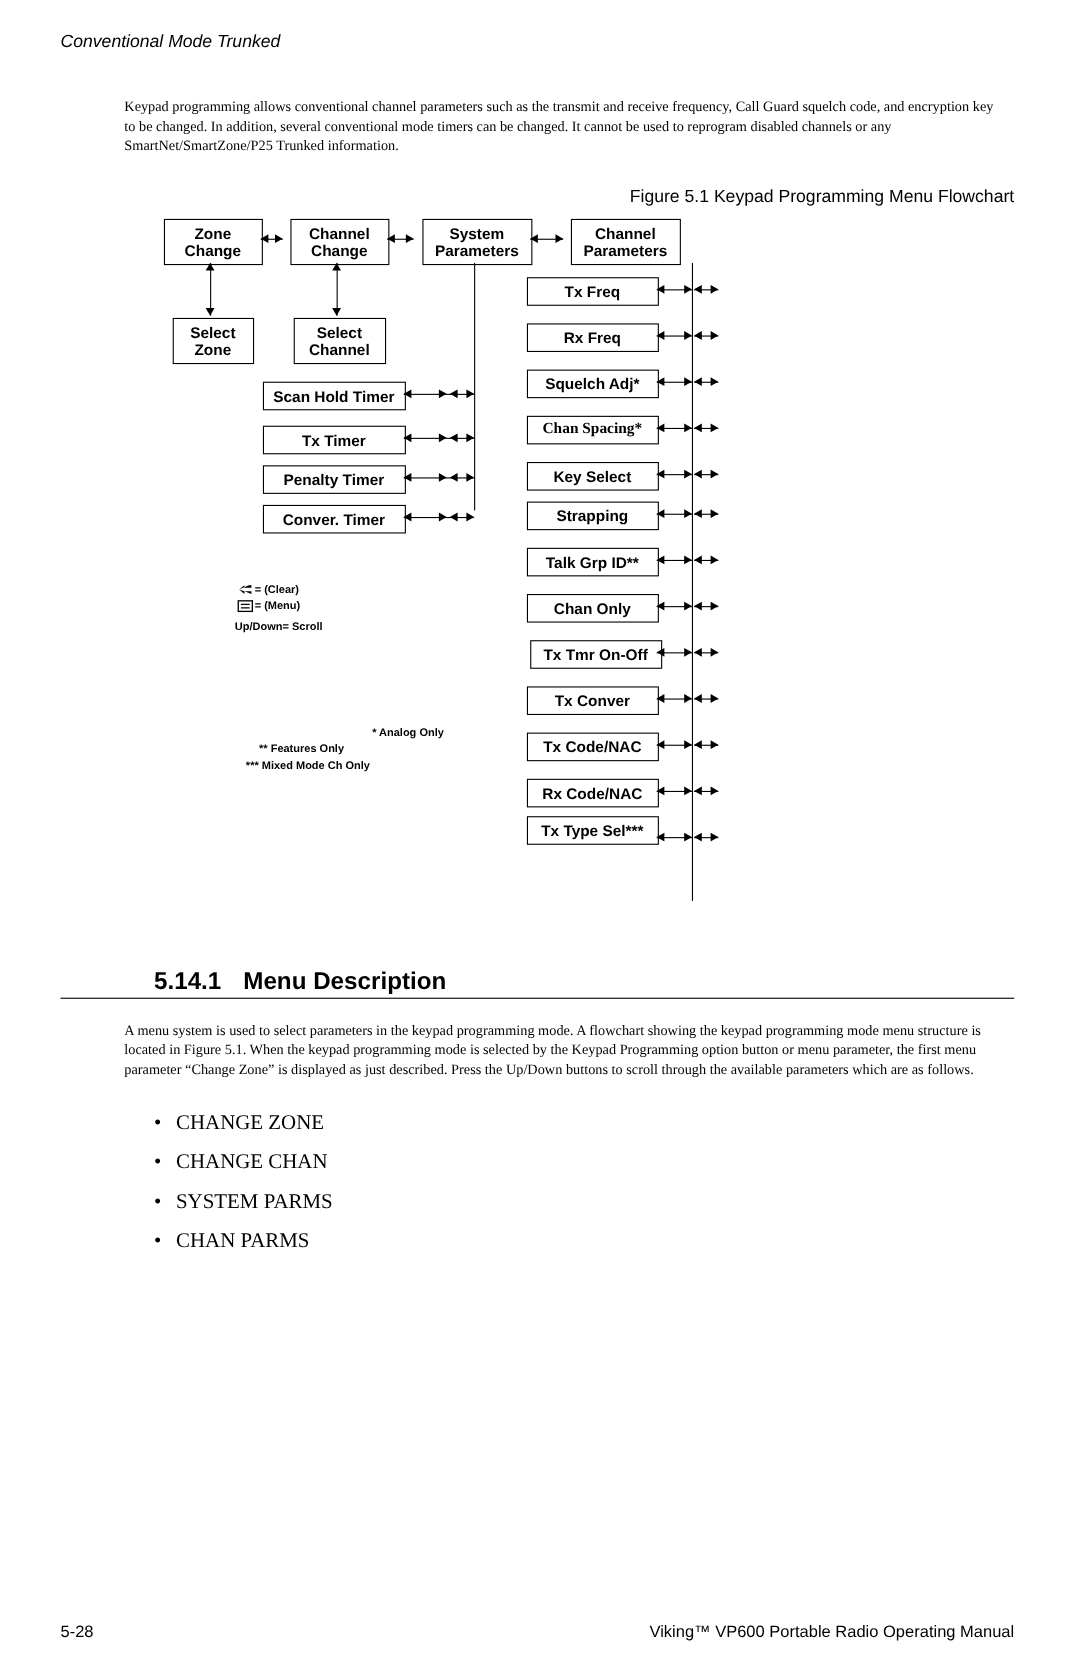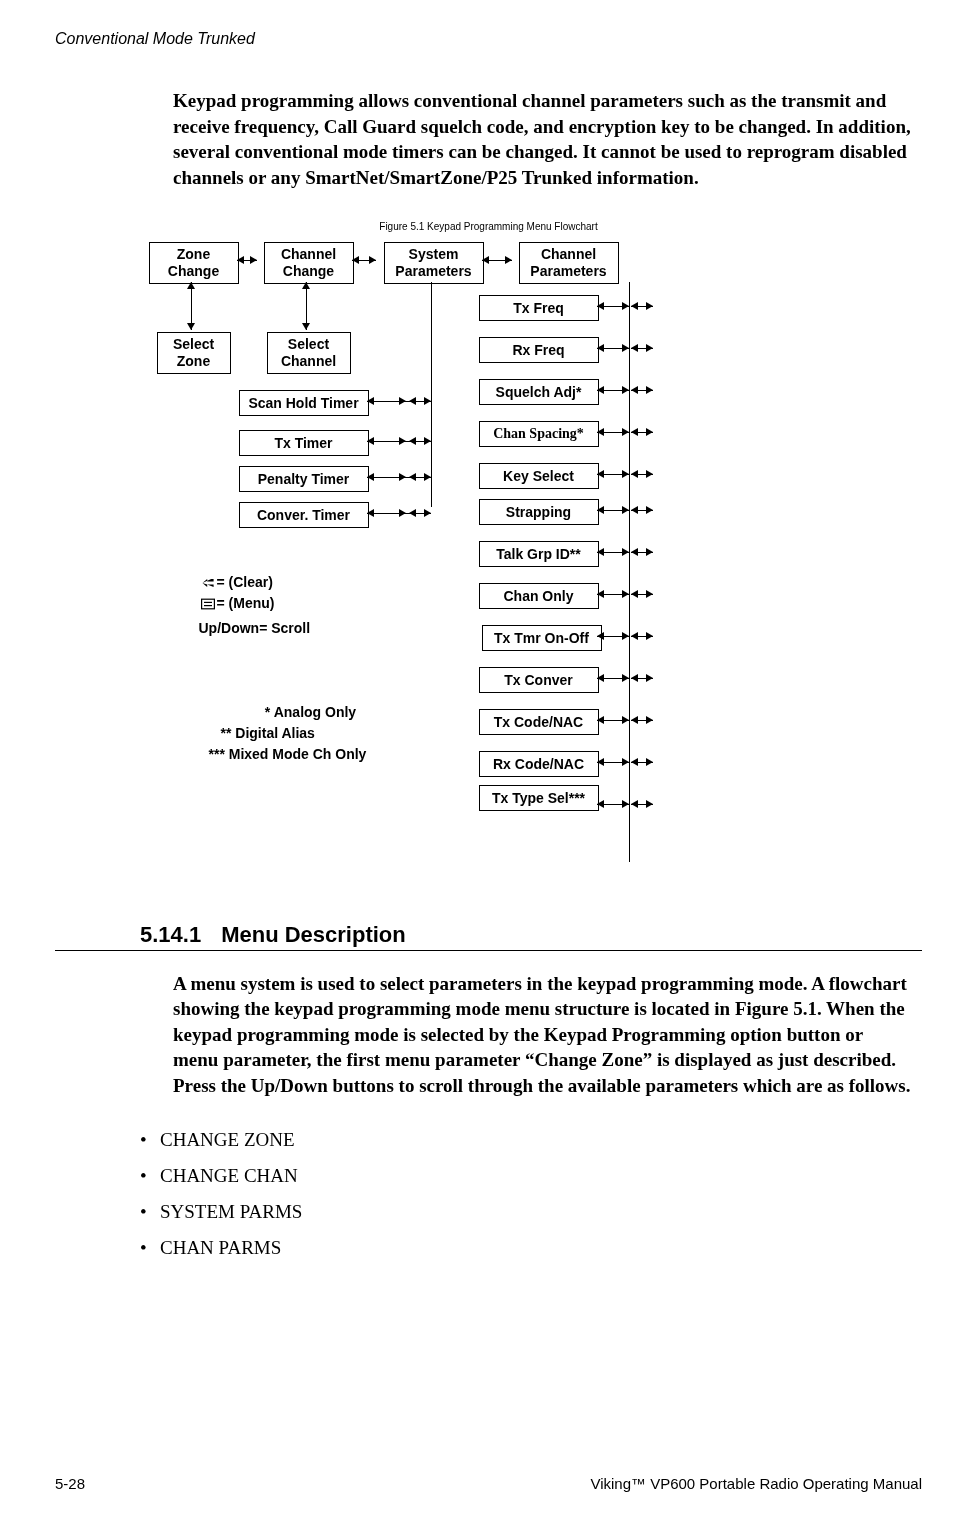--- a/index.html
+++ b/index.html
@@ -15,31 +15,30 @@
   .page {
     padding: 30px 55px 40px 55px;
   }
   .header {
     font-family: Arial, Helvetica, sans-serif;
     font-style: italic;
     font-size: 16px;
     margin-bottom: 40px;
   }
   .body-text {
-    font-size: 19px;
+    font-size: 13px;
     line-height: 1.35;
-    margin-left: 118px;
+    margin-left: 58px;
     margin-right: 10px;
     margin-bottom: 30px;
-    font-weight: bold;
   }
   .figure-caption {
     font-family: Arial, Helvetica, sans-serif;
-    font-size: 10px;
-    text-align: center;
+    font-size: 16px;
+    text-align: right;
     margin-bottom: 10px;
   }
   .flowchart {
     position: relative;
     width: 700px;
     height: 640px;
     margin: 0 auto 40px auto;
     font-family: Arial, Helvetica, sans-serif;
     font-size: 14px;
     font-weight: bold;
@@ -86,22 +85,23 @@
     border-bottom: 7px solid #000;
   }
   .arrow-down {
     border-left: 4px solid transparent;
     border-right: 4px solid transparent;
     border-top: 7px solid #000;
   }
   .legend {
     position: absolute;
     font-family: Arial, Helvetica, sans-serif;
-    font-size: 14px;
+    font-size: 10px;
     line-height: 1.5;
+    margin-left: 15px;
   }
   .legend-line {
     display: flex;
     align-items: center;
   }
   .legend-line .icon {
     width: 18px;
     text-align: center;
     font-weight: bold;
   }
@@ -345,22 +345,22 @@
         </span>
         <span> = (Menu)</span>
       </div>
       <div class="legend-line" style="margin-top:4px;">
         <b>Up/Down</b>
         <span> = Scroll</span>
       </div>
     </div>
 
     <div class="legend" style="left:50px; top:460px; text-align:right; width:200px;">
-      <div style="text-align:center; padding-left:44px;">* Analog Only</div>
-      <div style="text-align:left; padding-left:32px;">** Digital Alias</div>
+      <div style="text-align:right; padding-left:44px;">* Analog Only</div>
+      <div style="text-align:left; padding-left:32px;">** Features Only</div>
       <div style="text-align:left; padding-left:20px;">*** Mixed Mode Ch Only</div>
     </div>
 
   </div>
 
   <div class="section-heading">
     <span class="num">5.14.1</span>
     <span>Menu Description</span>
   </div>
   <hr class="rule">

